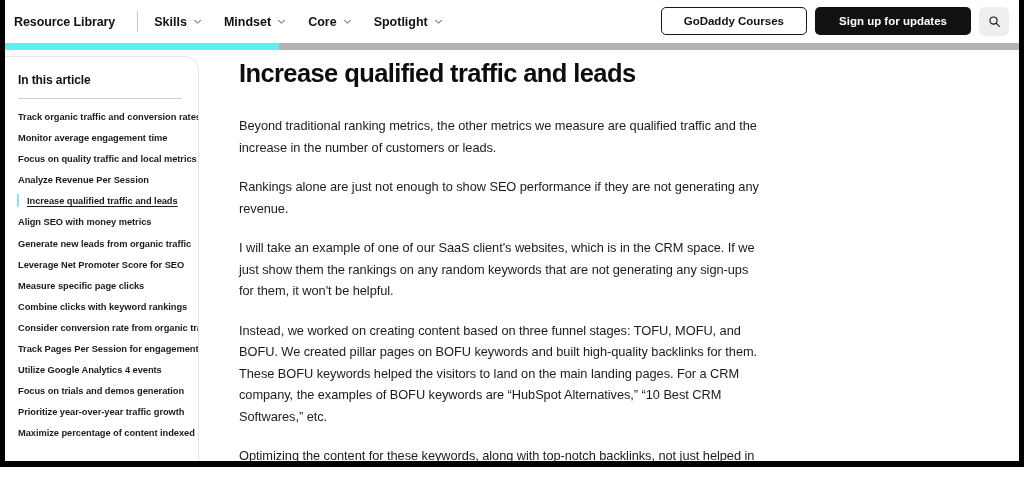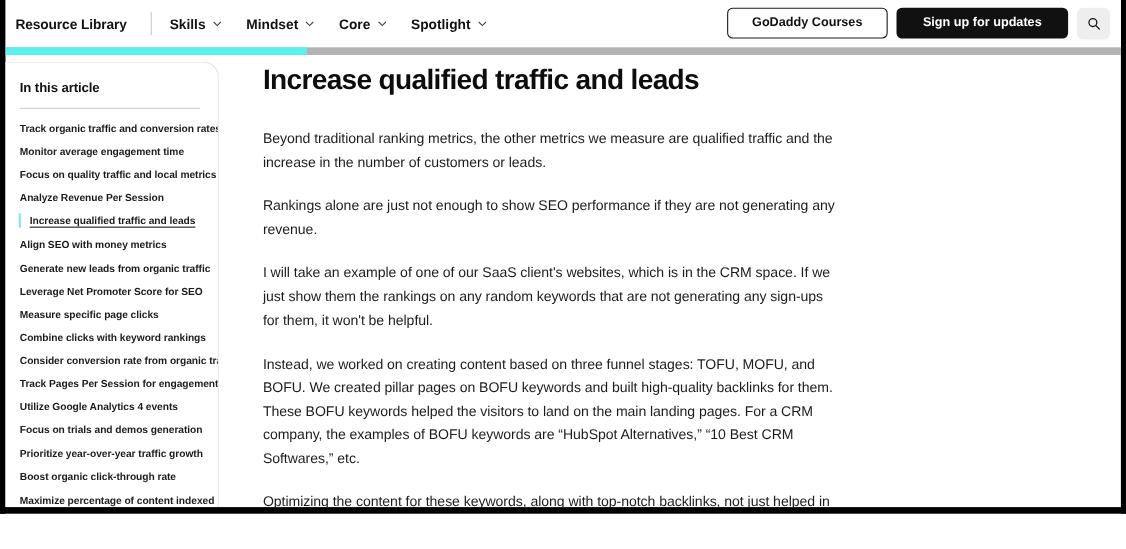--- a/index.html
+++ b/index.html
@@ -314,21 +314,20 @@
           <li class="toc-item">Align SEO with money metrics</li>
           <li class="toc-item">Generate new leads from organic traffic</li>
           <li class="toc-item">Leverage Net Promoter Score for SEO</li>
           <li class="toc-item">Measure specific page clicks</li>
           <li class="toc-item">Combine clicks with keyword rankings</li>
           <li class="toc-item">Consider conversion rate from organic traffic</li>
           <li class="toc-item">Track Pages Per Session for engagement</li>
           <li class="toc-item">Utilize Google Analytics 4 events</li>
           <li class="toc-item">Focus on trials and demos generation</li>
           <li class="toc-item">Prioritize year-over-year traffic growth</li>
-          <li class="toc-item">Boost organic click-through rate</li>
           <li class="toc-item">Maximize percentage of content indexed</li>
         </ul>
     </aside>
 
     <main class="article">
       <h1 class="article-title">Increase qualified traffic and leads</h1>
 
       <p>Beyond traditional ranking metrics, the other metrics we measure are qualified traffic and the increase in the number of customers or leads.</p>
       <p>Rankings alone are just not enough to show SEO performance if they are not generating any revenue.</p>
       <p>I will take an example of one of our SaaS client's websites, which is in the CRM space. If we just show them the rankings on any random keywords that are not generating any sign-ups for them, it won't be helpful.</p>

